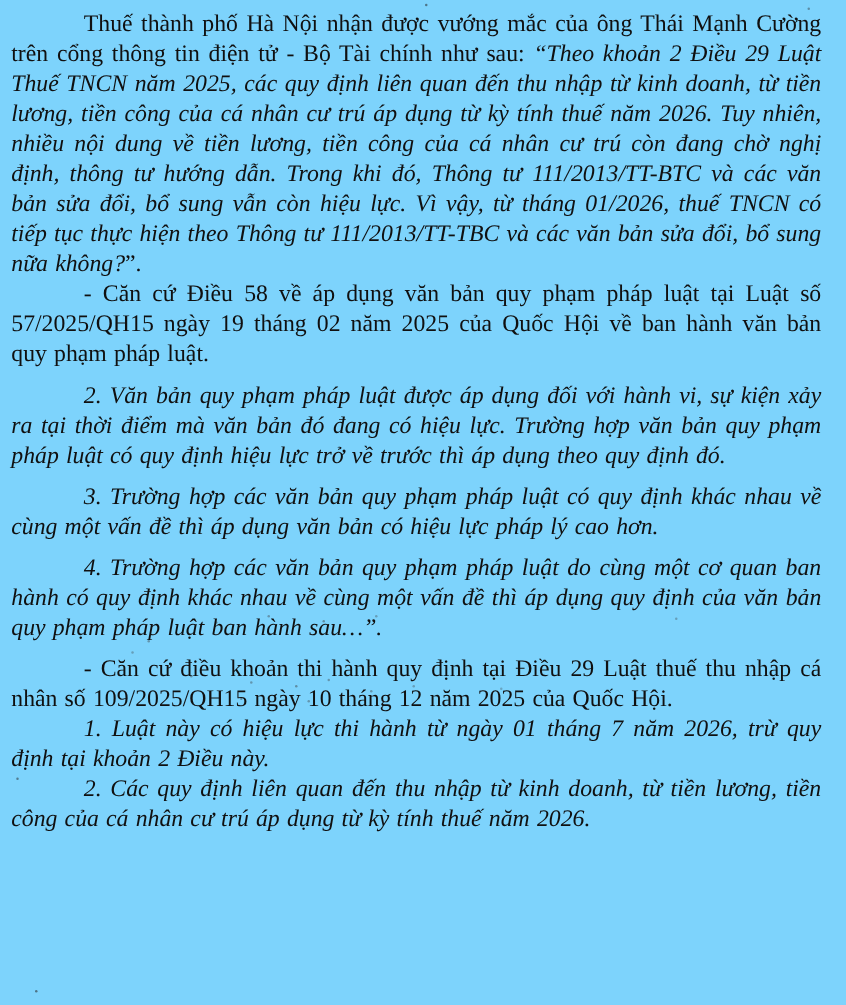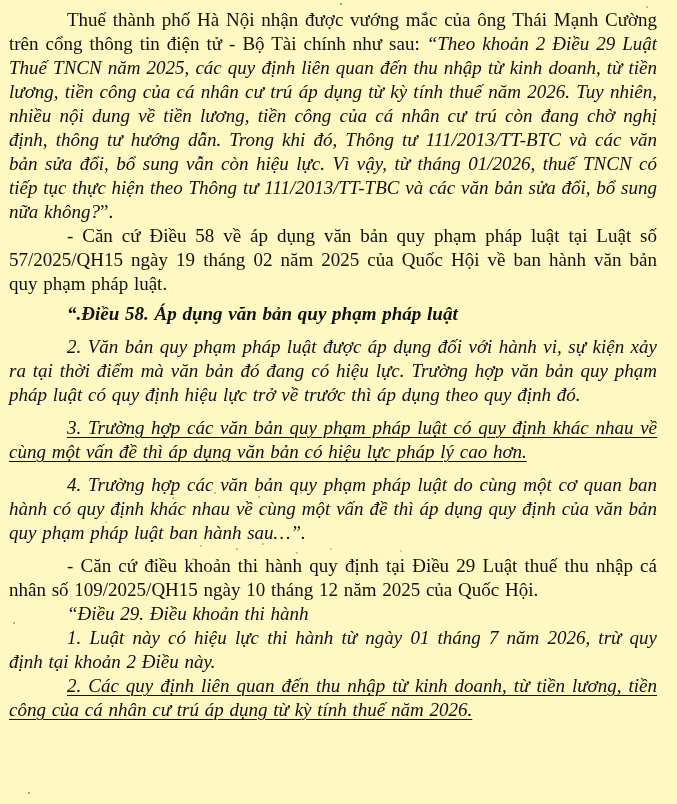--- a/index.html
+++ b/index.html
@@ -4,42 +4,42 @@
 <style>
   html, body {
     margin: 0;
     padding: 0;
     background: #ffffff;
   }
   .page {
     position: relative;
     width: 677px;
     height: 804px;
-    background: #fef9c3;
+    background: #7dd3fc;
     overflow: hidden;
     font-family: "Liberation Serif", "DejaVu Serif", serif;
     color: #101010;
   }
   .doc {
     position: relative;
     padding: 8px 20px 0 9px;
   }
   .para {
     margin: 0;
     font-size: 19px;
     line-height: 24px;
     text-align: justify;
     text-indent: 58px;
     word-spacing: 1px;
   }
   .para.gap-sm { margin-top: 6px; }
   .para.gap-md { margin-top: 9px; }
   .run-i { font-style: italic; }
   .run-b { font-weight: bold; }
-  .run-u { text-decoration: underline; text-decoration-thickness: 1px; text-underline-offset: 3px; }
+  .run-u { text-decoration-thickness: 1px; text-underline-offset: 3px; }
   
   .noise {
     position: absolute;
     top: 0; left: 0;
     width: 2px; height: 2px;
     background: transparent;
     border-radius: 50%;
     box-shadow:
       340px 3px 0 0 rgba(40,40,40,.55),
       646px 6px 0 0 rgba(40,40,40,.4),
@@ -64,22 +64,20 @@
   }
 </style>
 </head>
 <body>
 
 <div class="page">
   <div class="noise"></div>
   <div class="doc">
       <p class="para"><span class="">Thuế thành phố Hà Nội nhận được vướng mắc của ông Thái Mạnh Cường trên cổng thông tin điện tử - Bộ Tài chính như sau: </span><span class="run-i">“Theo khoản 2 Điều 29 Luật Thuế TNCN năm 2025, các quy định liên quan đến thu nhập từ kinh doanh, từ tiền lương, tiền công của cá nhân cư trú áp dụng từ kỳ tính thuế năm 2026. Tuy nhiên, nhiều nội dung về tiền lương, tiền công của cá nhân cư trú còn đang chờ nghị định, thông tư hướng dẫn. Trong khi đó, Thông tư 111/2013/TT-BTC và các văn bản sửa đổi, bổ sung vẫn còn hiệu lực. Vì vậy, từ tháng 01/2026, thuế TNCN có tiếp tục thực hiện theo Thông tư 111/2013/TT-TBC và các văn bản sửa đổi, bổ sung nữa không?</span><span class="">”.</span></p>
       <p class="para"><span class="">- Căn cứ Điều 58 về áp dụng văn bản quy phạm pháp luật tại Luật số 57/2025/QH15 ngày 19 tháng 02 năm 2025 của Quốc Hội về ban hành văn bản quy phạm pháp luật.</span></p>
-      <p class="para gap-sm"><span class="run-i run-b">“.Điều 58. Áp dụng văn bản quy phạm pháp luật</span></p>
       <p class="para gap-md"><span class="run-i">2. Văn bản quy phạm pháp luật được áp dụng đối với hành vi, sự kiện xảy ra tại thời điểm mà văn bản đó đang có hiệu lực. Trường hợp văn bản quy phạm pháp luật có quy định hiệu lực trở về trước thì áp dụng theo quy định đó.</span></p>
       <p class="para gap-md"><span class="run-i run-u">3. Trường hợp các văn bản quy phạm pháp luật có quy định khác nhau về cùng một vấn đề thì áp dụng văn bản có hiệu lực pháp lý cao hơn.</span></p>
       <p class="para gap-md"><span class="run-i">4. Trường hợp các văn bản quy phạm pháp luật do cùng một cơ quan ban hành có quy định khác nhau về cùng một vấn đề thì áp dụng quy định của văn bản quy phạm pháp luật ban hành sau…”.</span></p>
       <p class="para gap-md"><span class="">- Căn cứ điều khoản thi hành quy định tại Điều 29 Luật thuế thu nhập cá nhân số 109/2025/QH15 ngày 10 tháng 12 năm 2025 của Quốc Hội.</span></p>
-      <p class="para"><span class="run-i">“Điều 29. Điều khoản thi hành</span></p>
       <p class="para"><span class="run-i">1. Luật này có hiệu lực thi hành từ ngày 01 tháng 7 năm 2026, trừ quy định tại khoản 2 Điều này.</span></p>
       <p class="para"><span class="run-i run-u">2. Các quy định liên quan đến thu nhập từ kinh doanh, từ tiền lương, tiền công của cá nhân cư trú áp dụng từ kỳ tính thuế năm 2026.</span></p>
     </div>
 </div>
 
 </body></html>

